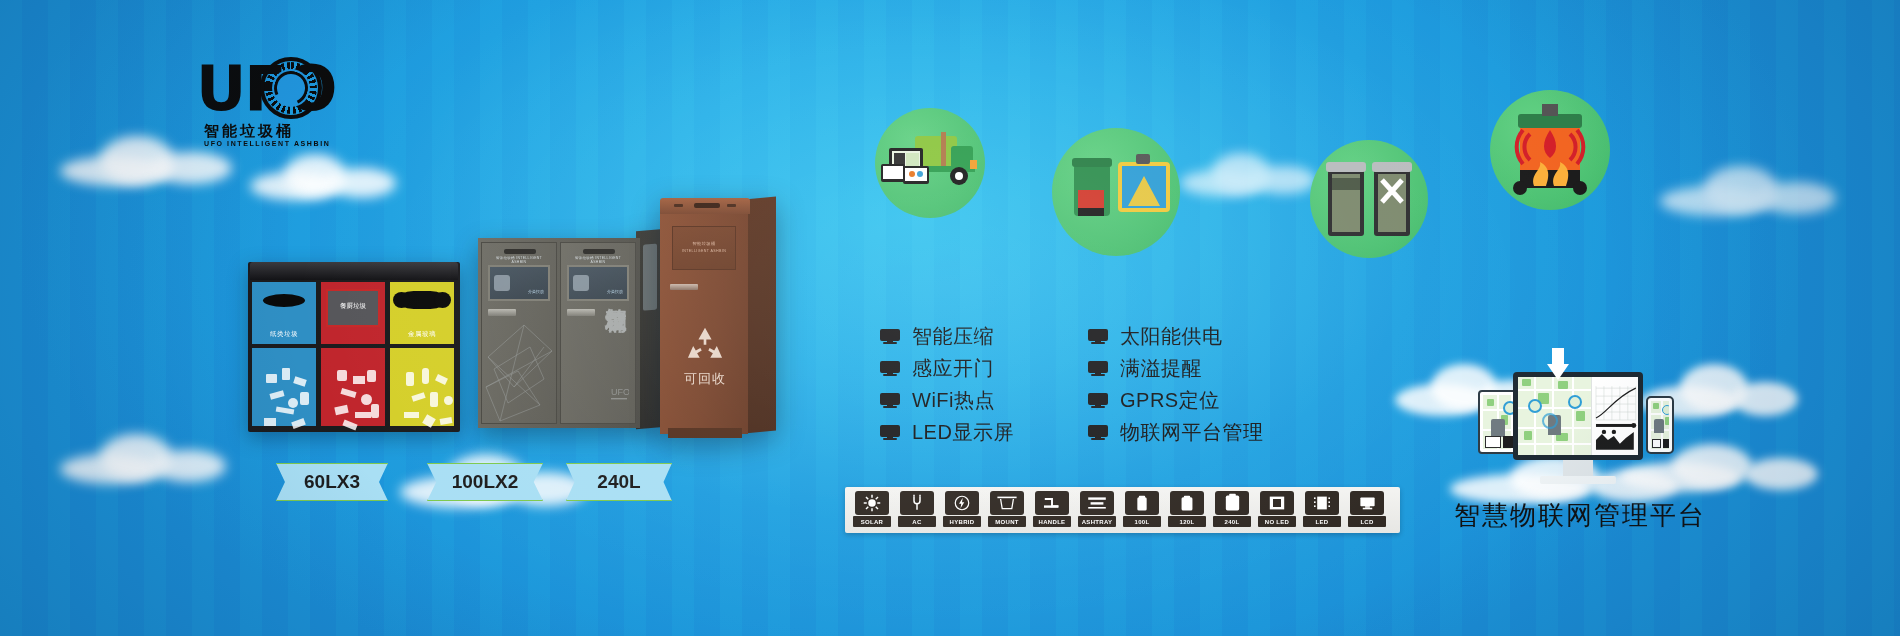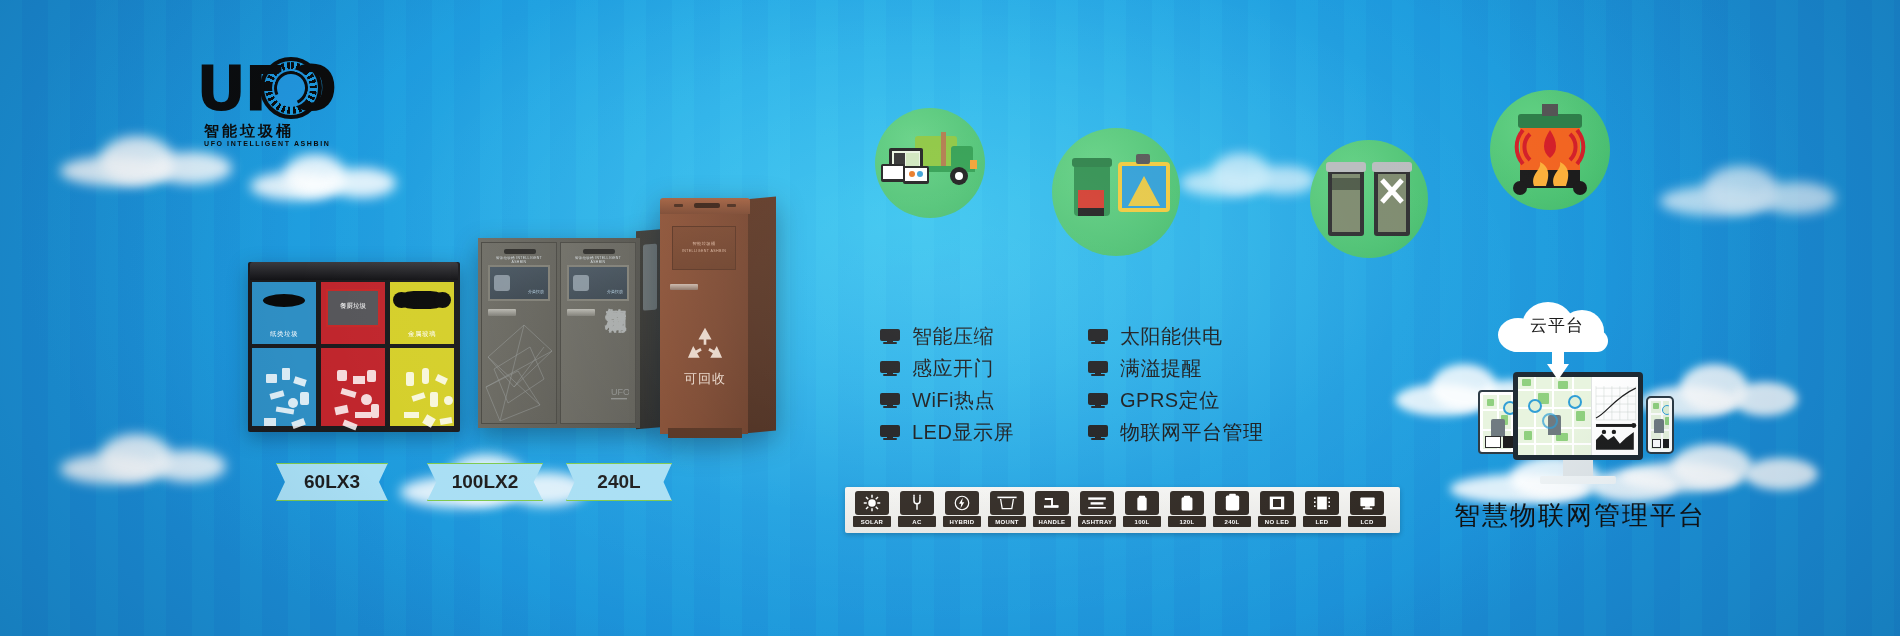--- a/index.html
+++ b/index.html
@@ -676,27 +676,20 @@
         <svg viewBox="0 0 24 20" width="19" height="16">
             <rect x="3" y="3" width="18" height="11" rx="1" fill="#fff"></rect>
         <rect x="9" y="14" width="6" height="2" fill="#fff"></rect>
             <rect x="6" y="16" width="12" height="2" fill="#fff"></rect>
           </svg>
       </div>
       <div class="cap">LCD</div>
     </div>
   </div>
 
-  <div id="cloud-tag">
-    <div class="cb" style="left:0;top:18px;width:40px;height:34px;"></div>
-    <div class="cb" style="left:24px;top:2px;width:52px;height:48px;"></div>
-    <div class="cb" style="left:62px;top:10px;width:44px;height:42px;"></div>
-    <div class="cb" style="left:8px;top:30px;width:102px;height:22px;border-radius:11px;"></div>
-    <div class="label">云平台</div>
-  </div>
   <div id="arrow-down">
     <div class="stem"></div>
       <div class="head"></div>
   </div>
 
   <div id="dashboard">
     <div class="tablet">
       <div class="minimap">
         <i style="left:0;top:14px;width:100%;height:2px;"></i>
         <i style="left:0;top:34px;width:100%;height:2px;"></i>

